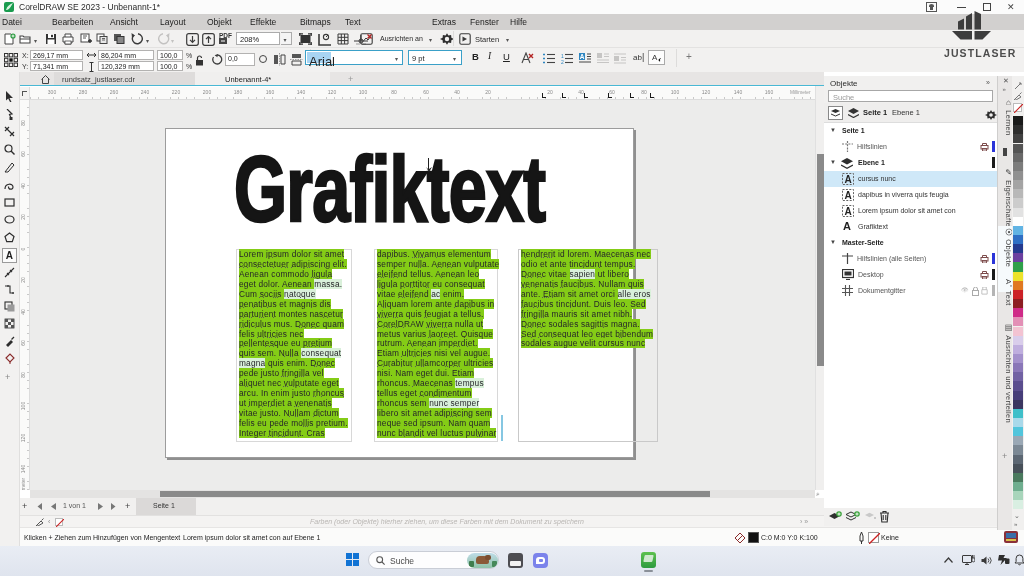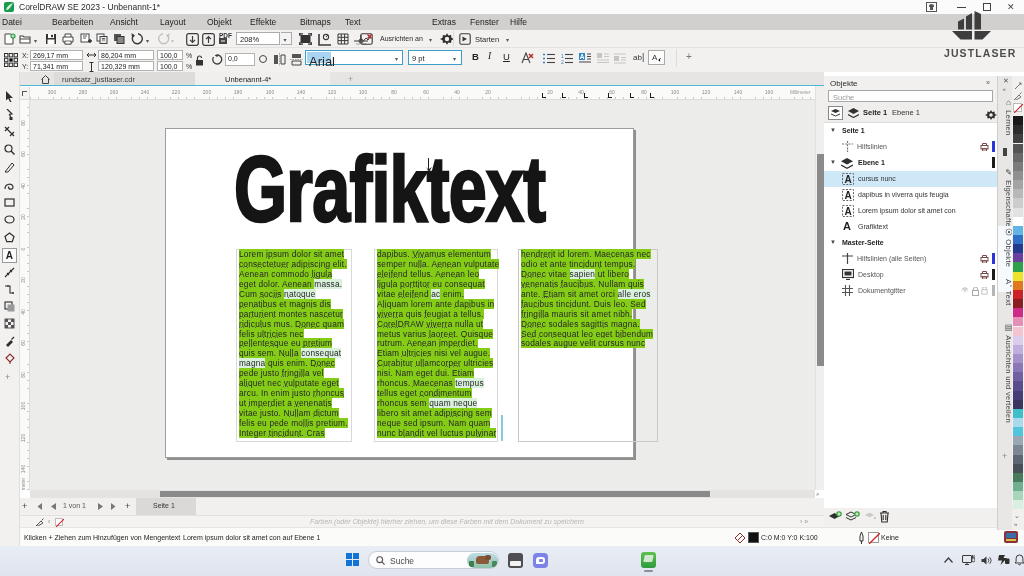--- a/index.html
+++ b/index.html
@@ -373,21 +373,21 @@
     <div><mark><u>Aliquam</u> lorem ante <u>dapibus</u> in</mark></div>
     <div><mark><u>viverra</u> quis <u>feugiat</u> a tellus.</mark></div>
     <div><mark><u>CorelDRAW</u> <u>viverra</u> nulla ut</mark></div>
     <div><mark><u>metus</u> varius <u>laoreet</u>. Quisque</mark></div>
     <div><mark>rutrum. <u>Aenean</u> <u>imperdiet</u>.</mark></div>
     <div><mark>Etiam <u>ultricies</u> nisi vel augue.</mark></div>
     <div><mark><u>Curabitur</u> <u>ullamcorper</u> ultricies</mark></div>
     <div><mark>nisi. Nam eget dui. Etiam</mark></div>
     <div><mark>rhoncus. <u>Maecenas</u> <i>tempus</i></mark></div>
     <div><mark>tellus eget <u>condimentum</u></mark></div>
-    <div><mark>rhoncus sem <i>quam neque</i></mark></div>
+    <div><mark>rhoncus sem <i>nunc semper</i></mark></div>
     <div><mark>libero sit amet <u>adipiscing</u> sem</mark></div>
     <div><mark>neque sed ipsum. Nam quam</mark></div>
     <div><mark>nunc <u>blandit</u> vel luctus <u>pulvinar</u></mark></div>
   </div>
   <div id="col3" class="abcol ab" style="left:491px;top:150px;width:138px">
     <div><mark><u>hendrerit</u> id lorem. <u>Maecenas</u> nec</mark></div>
     <div><mark>odio et ante <u>tincidunt</u> tempus.</mark></div>
     <div><mark><u>Donec</u> vitae <i>sapien</i> ut libero</mark></div>
     <div><mark><u>venenatis</u> <u>faucibus</u>. Nullam quis</mark></div>
     <div><mark>ante. <u>Etiam</u> sit amet orci <i>alle eros</i></mark></div>

